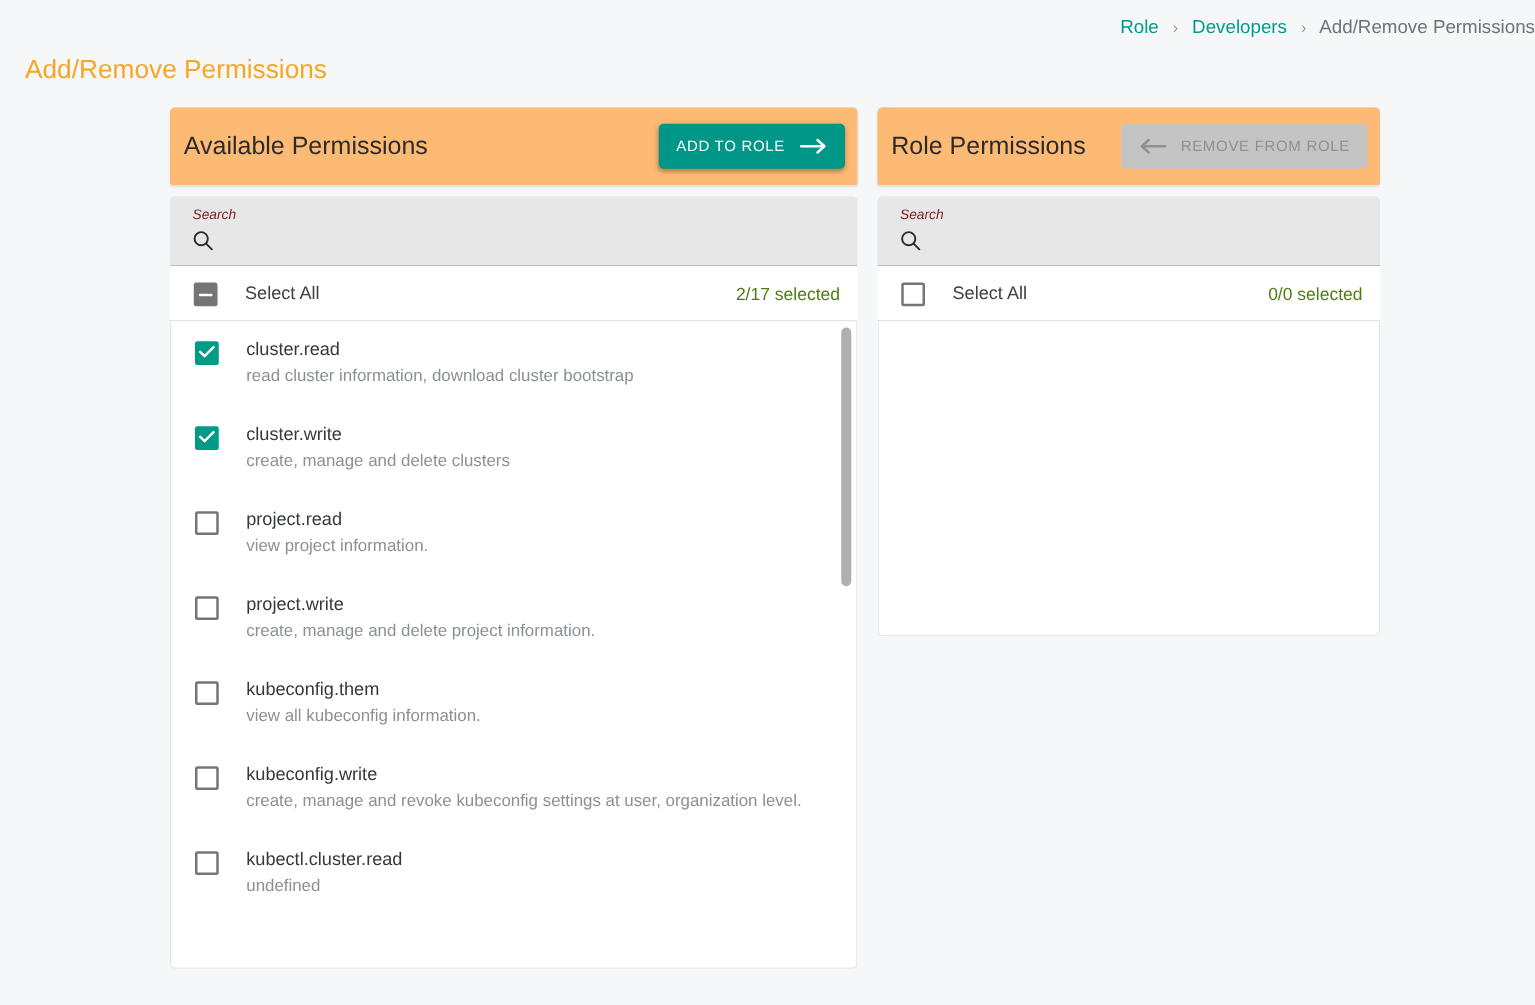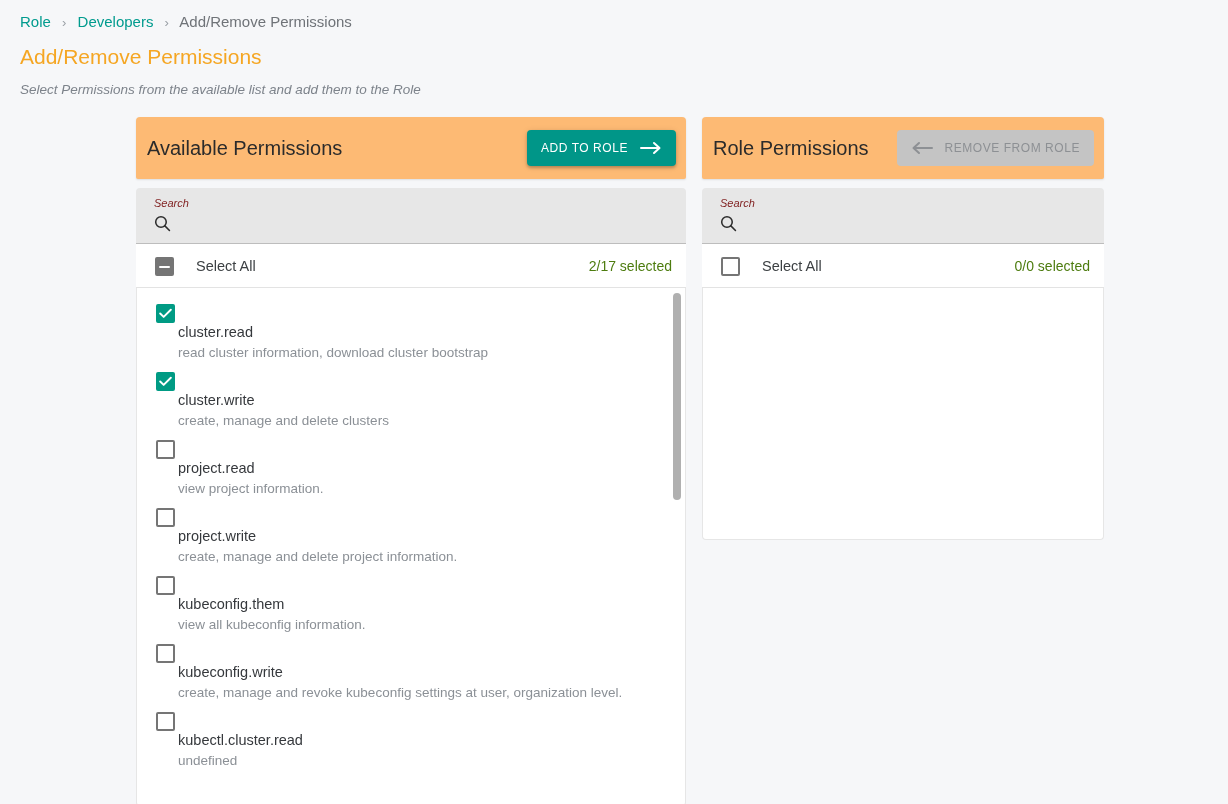--- a/index.html
+++ b/index.html
@@ -15,20 +15,21 @@
     overflow: hidden;
   }
 
   
   .page-head { padding: 12px 0 0 20px; }
   .breadcrumb {
     font-size: 15px;
     line-height: 20px;
     color: #7a7f87;
     white-space: nowrap;
+    text-align: right;
   }
   .breadcrumb .crumb-link { color: #009b8e; cursor: pointer; }
   .breadcrumb .crumb-sep { color: #9aa0a6; margin: 0 7px; font-size: 13px; }
   .breadcrumb .crumb-current { color: #6f7378; }
 
   .page-title {
     margin-top: 11px;
     font-size: 21px;
     line-height: 25px;
     color: #f5a623;
@@ -164,21 +165,20 @@
     overflow: hidden;
     padding-top: 3px;
   }
 
   .perm-row {
     display: flex;
     align-items: flex-start;
     height: 68px;
     padding: 11px 14px 0 19px;
     cursor: pointer;
-    flex-direction: column;
   }
   .perm-text { margin-left: 22px; }
   .perm-name {
     font-size: 14.5px;
     line-height: 19px;
     color: #35383c;
   }
   .perm-desc {
     font-size: 13.5px;
     line-height: 19px;
@@ -230,21 +230,20 @@
   <div class="breadcrumb">
     <span class="crumb-link">Role</span>
     <span class="crumb-sep">›</span>
     <span class="crumb-link">Developers</span>
     <span class="crumb-sep">›</span>
     <span class="crumb-current">Add/Remove Permissions</span>
   </div>
 
   <div class="page-title">Add/Remove Permissions</div>
 
-  <div class="page-subtitle">Select Permissions from the available list and add them to the Role</div>
 </div>
 
 <div class="panels">
 
   <div class="panel panel-left">
 
     <div class="panel-header">
       <div class="panel-title">Available Permissions</div>
 
       <button class="action-btn primary">

